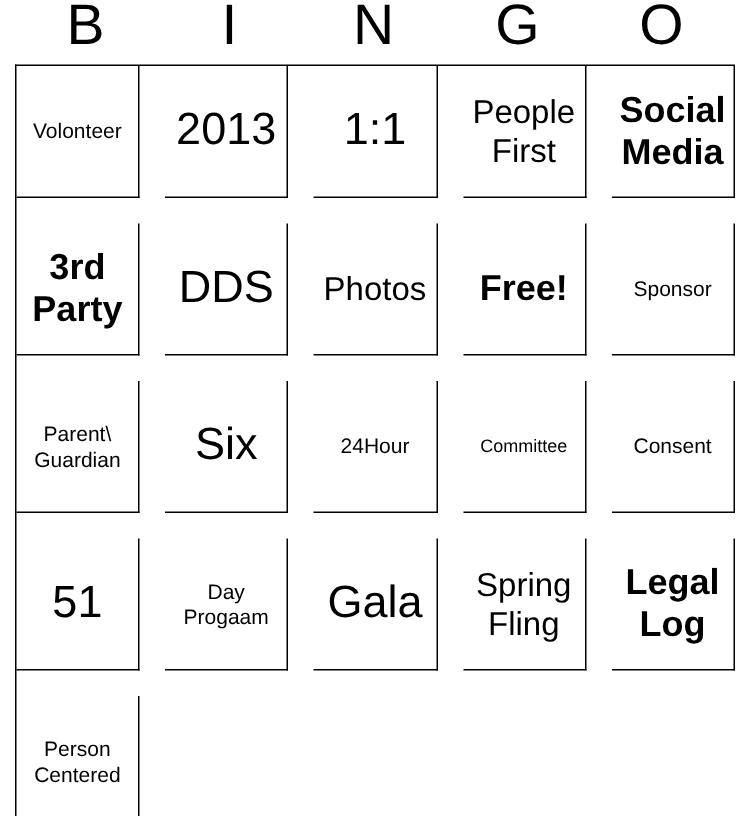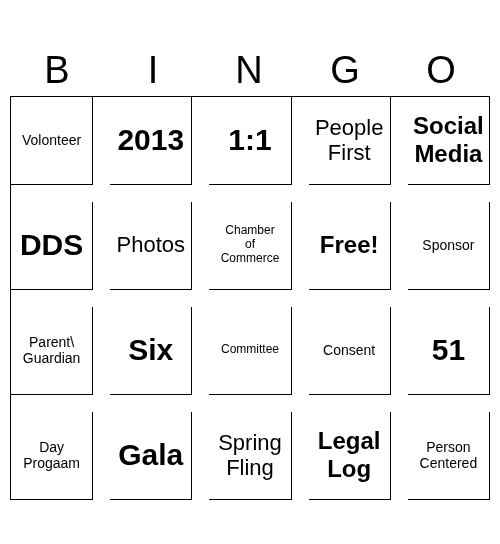--- a/index.html
+++ b/index.html
@@ -54,21 +54,21 @@
       text-align: center;
       padding: 4px;
       line-height: 1.15;
     }
 
     .bingo-cell .cell-text {
       display: block;
     }
 
     
-    .size-xl { font-size: 30px; font-weight: bold; }
+    .size-xl { font-size: 30px; font-weight: normal; }
     .size-lg { font-size: 24px; font-weight: bold; }
     .size-md { font-size: 22px; }
     .size-sm { font-size: 14px; }
     .size-xs { font-size: 12px; }
   </style>
 </head>
 <body>
 
 <div class="bingo-container">
   <div class="bingo-header">
@@ -88,39 +88,42 @@
       <div class="bingo-cell">
         <span class="cell-text size-xl">1:1</span>
       </div>
       <div class="bingo-cell">
         <span class="cell-text size-md">People<br>First</span>
       </div>
       <div class="bingo-cell">
         <span class="cell-text size-lg">Social<br>Media</span>
       </div>
       <div class="bingo-cell">
+        <span class="cell-text size-lg">3rd<br>Party</span>
+      </div>
+      <div class="bingo-cell">
         <span class="cell-text size-xl">DDS</span>
       </div>
       <div class="bingo-cell">
         <span class="cell-text size-md">Photos</span>
-      </div>
-      <div class="bingo-cell">
-        <span class="cell-text size-xs">Chamber<br>of<br>Commerce</span>
       </div>
       <div class="bingo-cell">
         <span class="cell-text size-lg">Free!</span>
       </div>
       <div class="bingo-cell">
         <span class="cell-text size-sm">Sponsor</span>
       </div>
       <div class="bingo-cell">
         <span class="cell-text size-sm">Parent\<br>Guardian</span>
       </div>
       <div class="bingo-cell">
         <span class="cell-text size-xl">Six</span>
+      </div>
+      <div class="bingo-cell">
+        <span class="cell-text size-sm">24Hour</span>
       </div>
       <div class="bingo-cell">
         <span class="cell-text size-xs">Committee</span>
       </div>
       <div class="bingo-cell">
         <span class="cell-text size-sm">Consent</span>
       </div>
       <div class="bingo-cell">
         <span class="cell-text size-xl">51</span>
       </div>

